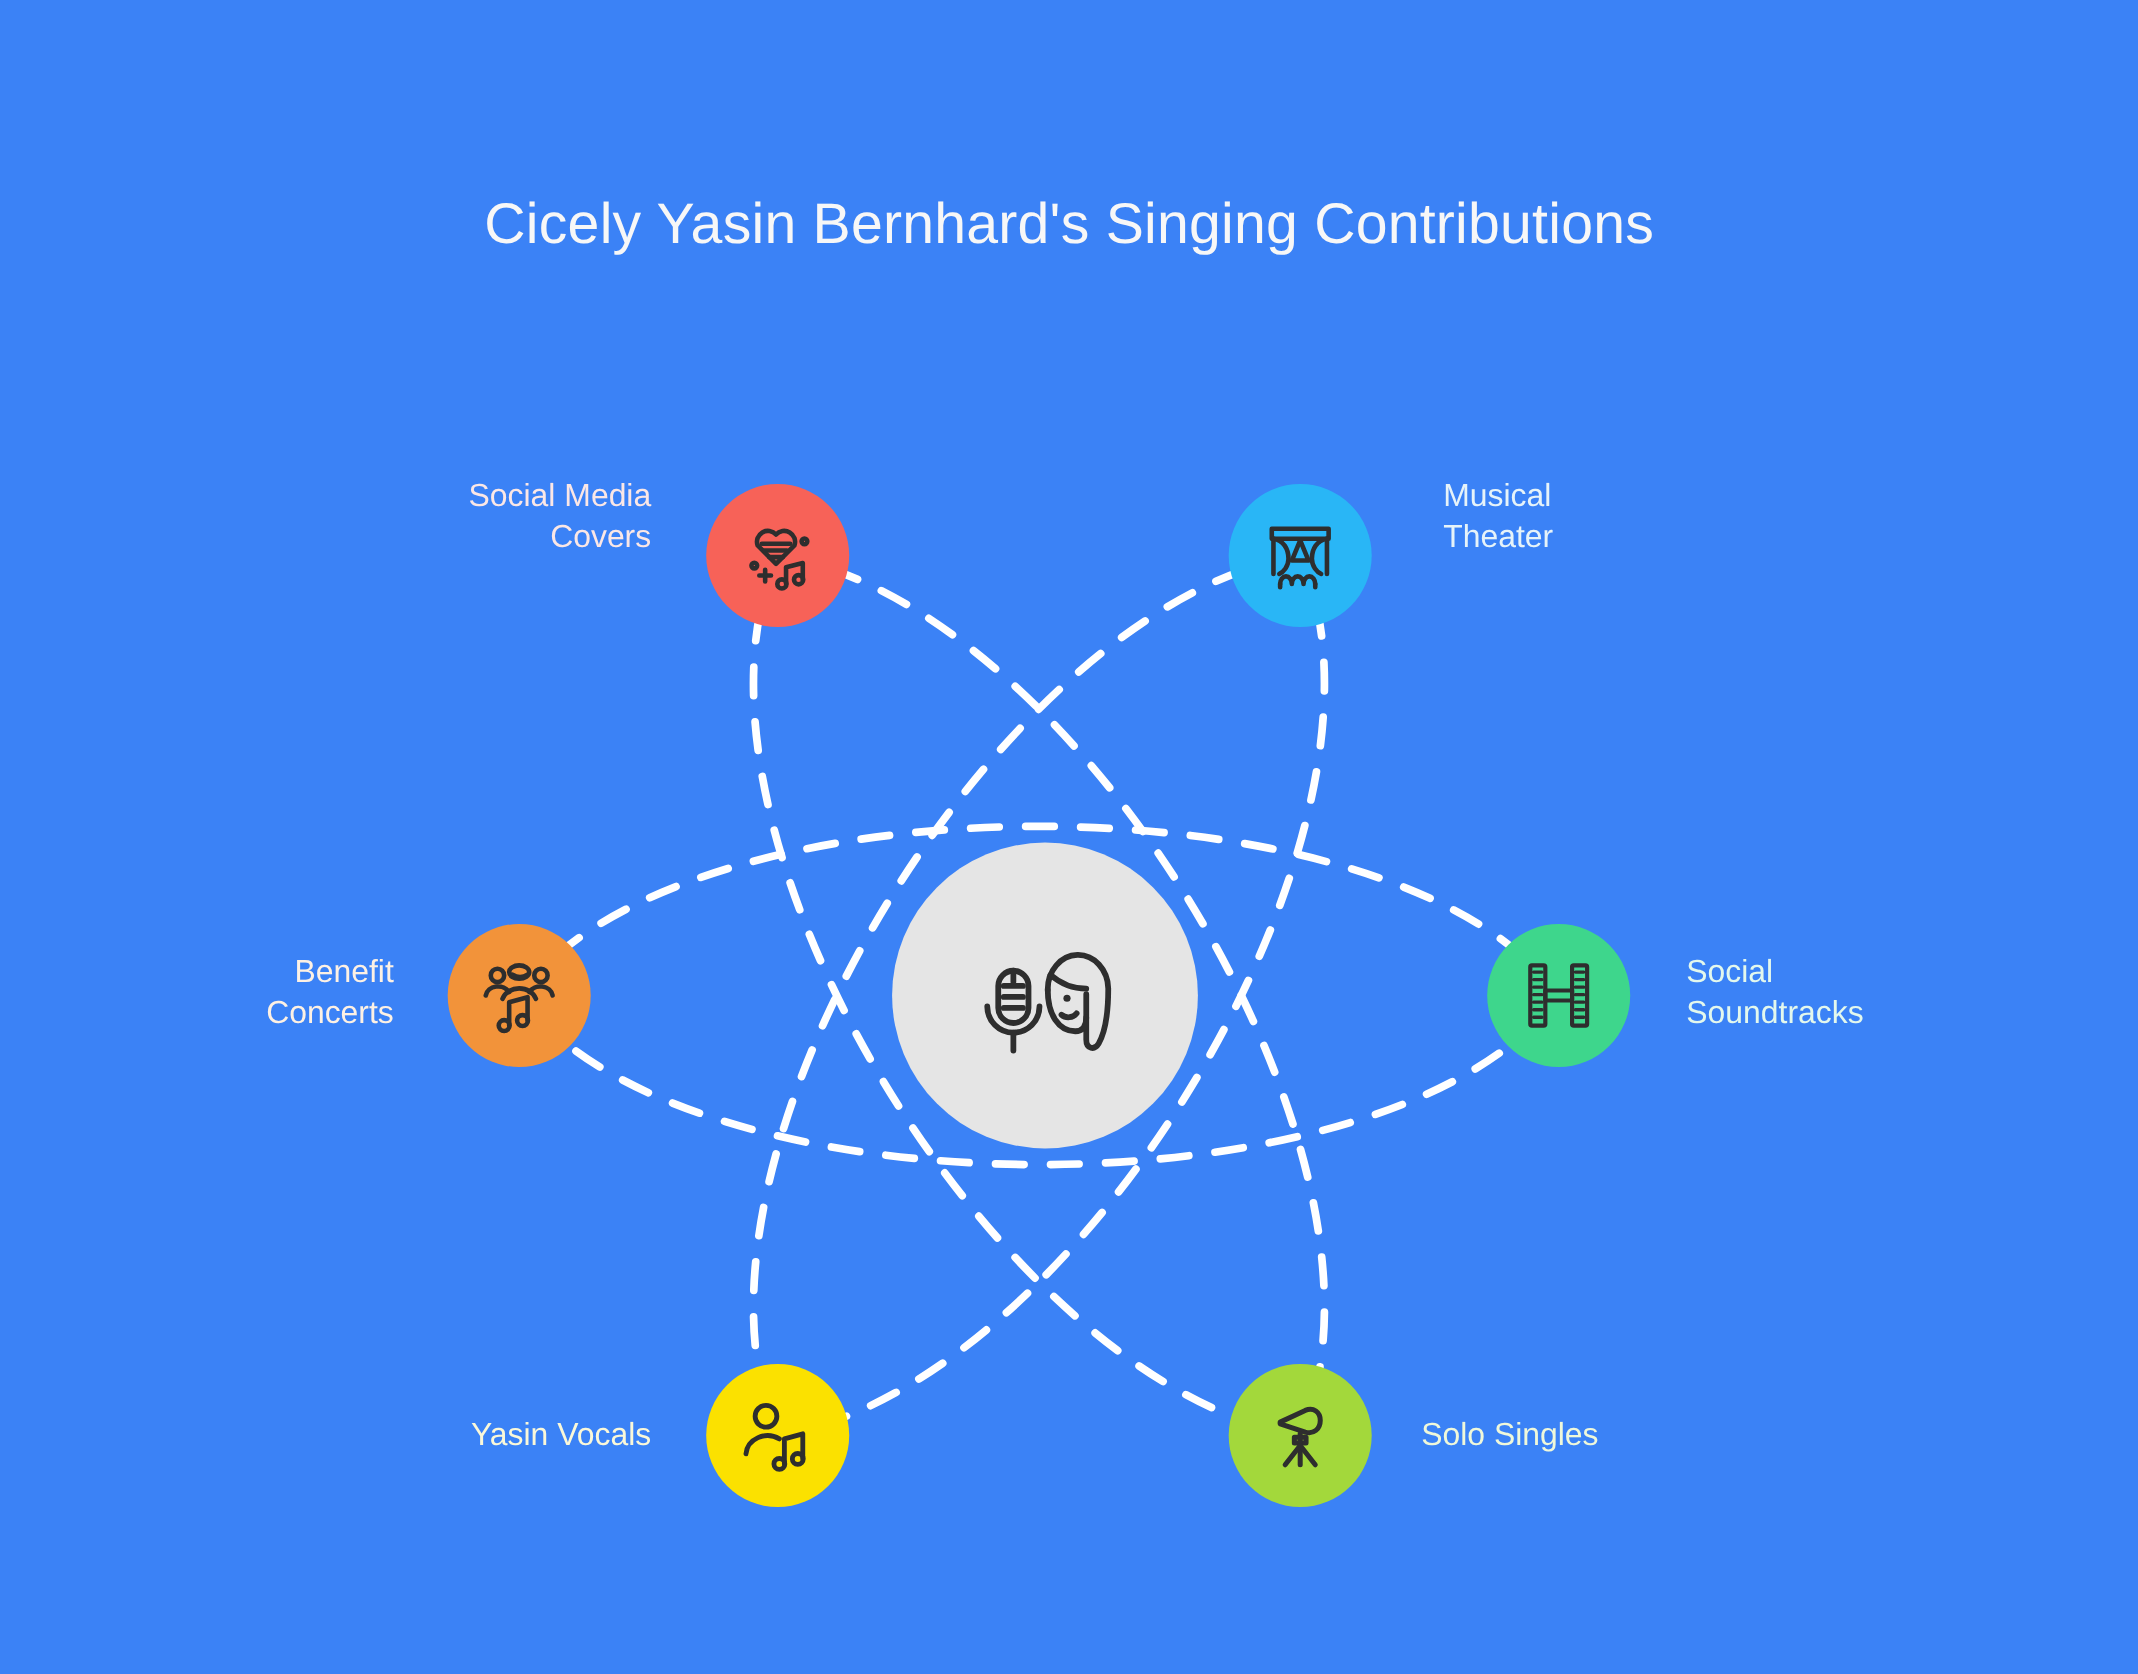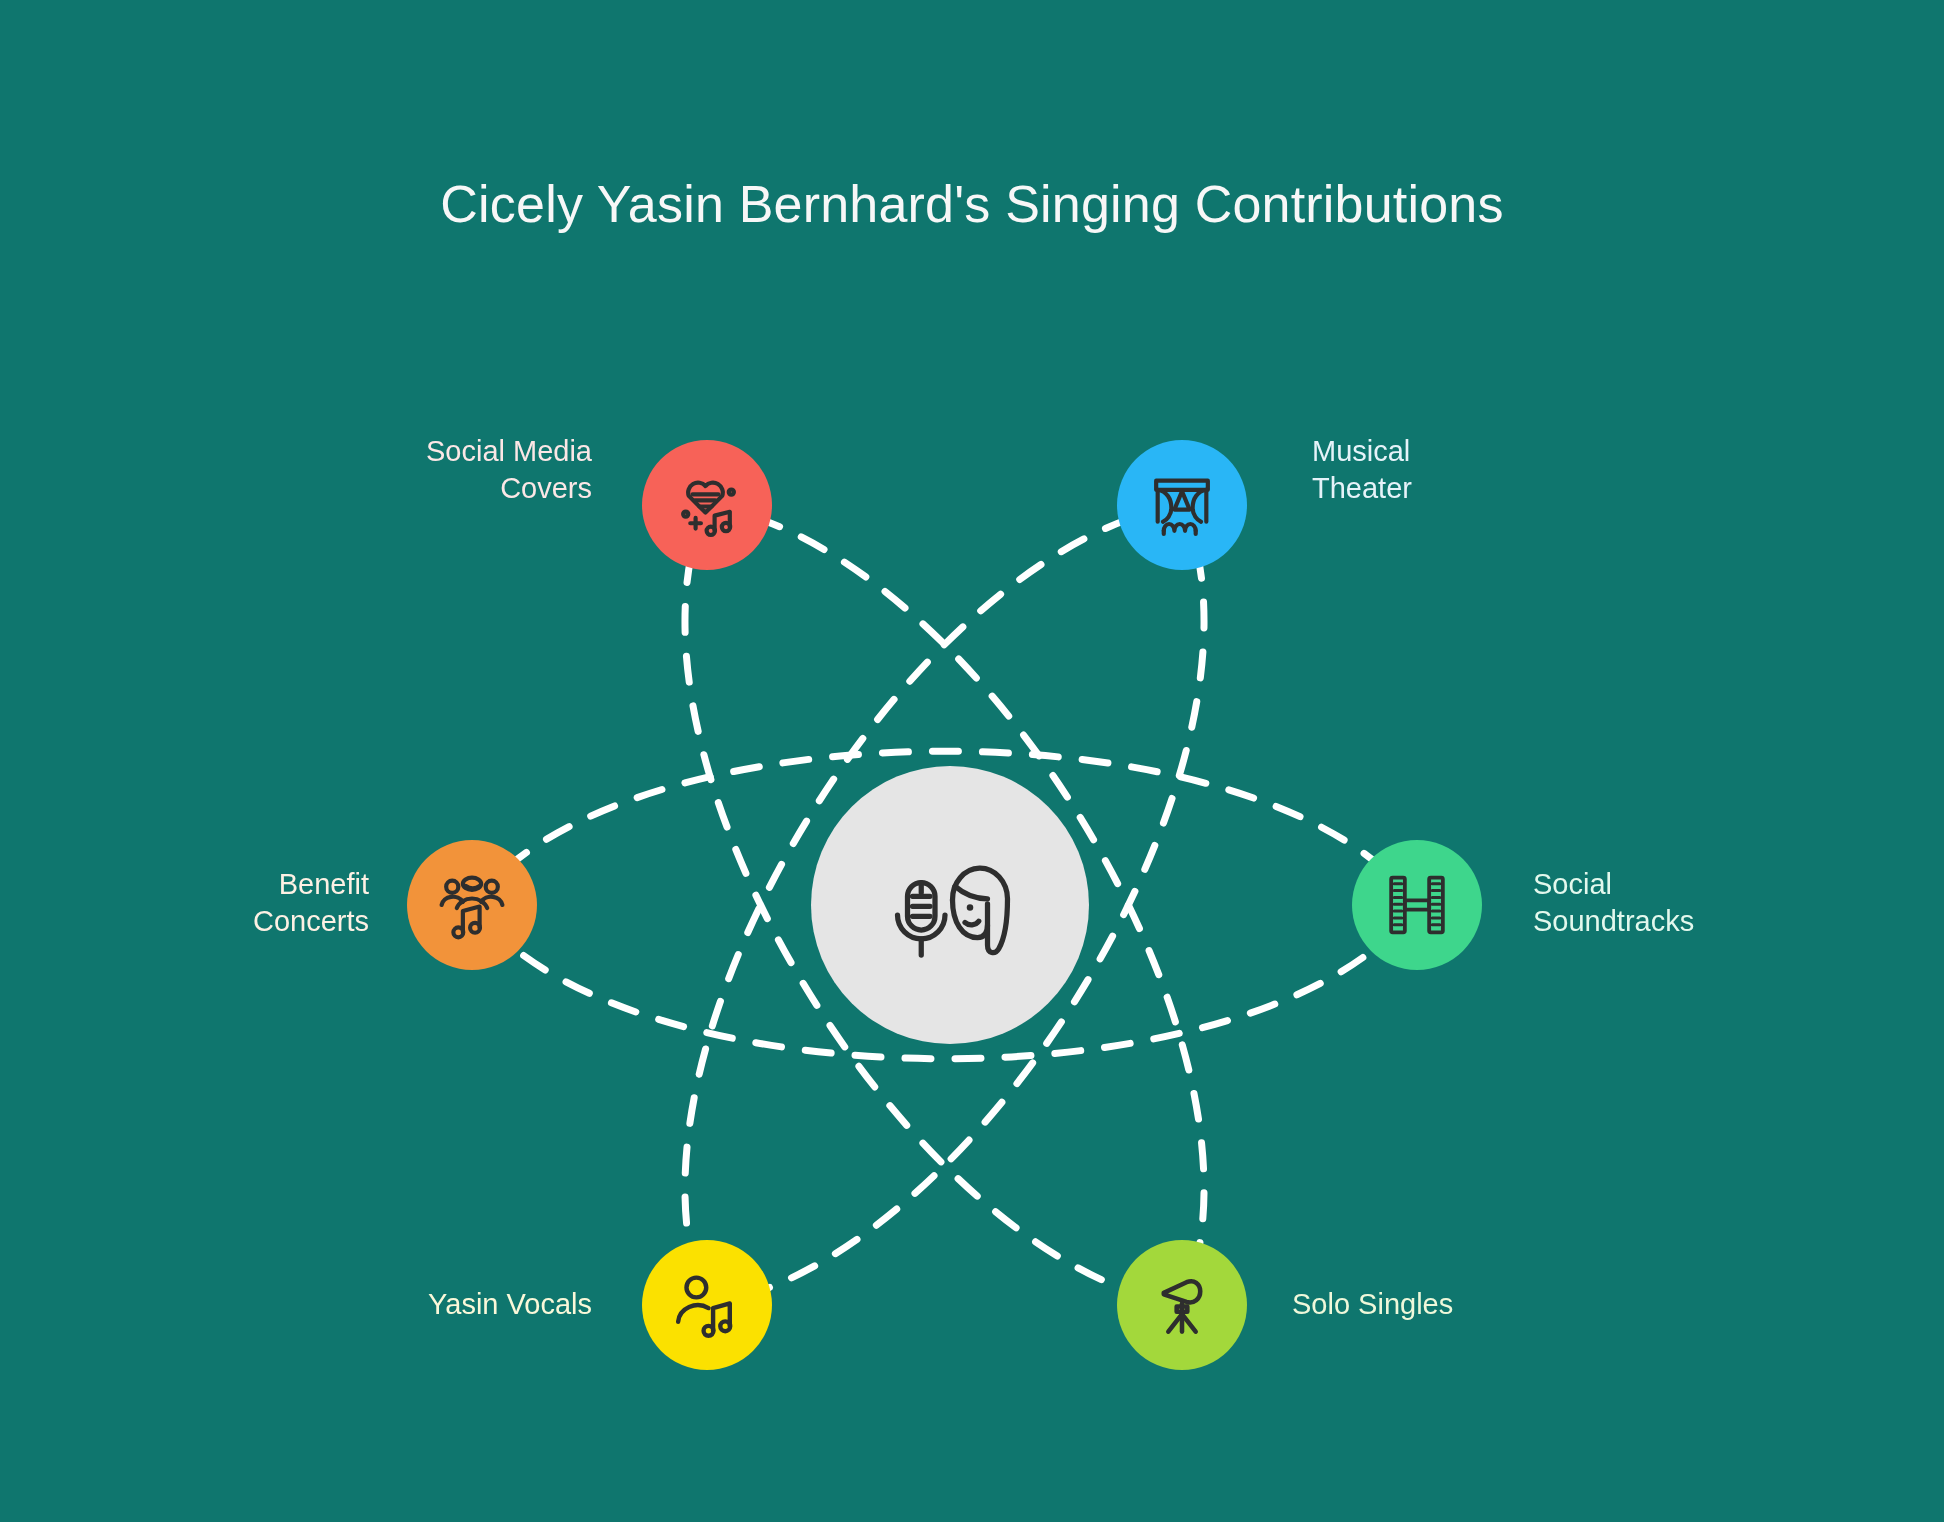--- a/index.html
+++ b/index.html
@@ -12,21 +12,21 @@
     width: 1944px;
     height: 1522px;
     overflow: hidden;
     font-family: "Liberation Sans", sans-serif;
     position: relative;
   }
 
   #stage {
     position: absolute;
     inset: 0;
-    background: #0f766e;
+    background: #3b82f6;
   }
 
   
   #page-title {
     position: absolute;
     left: 0;
     right: 0;
     top: 140px;
     text-align: center;
     color: #f7f7f7;
@@ -165,21 +165,21 @@
         <path d="M42 25 c6 4 12 4 18 0"></path>
         <path d="M10 50 a15 13 0 0 1 28 -4"></path>
         <path d="M90 50 a15 13 0 0 0 -28 -4"></path>
         <path d="M30 54 a21 18 0 0 1 40 0"></path>
         <path d="M38 86 v-28 l22 -6 v28"></path>
         <circle cx="32" cy="86" r="6.5"></circle>
         <circle cx="54" cy="80" r="6.5"></circle>
       </svg>
     </span>
   </div>
-  <div class="label left" style="left:358px; top:903px; color:#fdf1e4;margin-left:11px;">Benefit
+  <div class="label left" style="left:358px; top:903px; color:#fdf1e4;">Benefit
 Concerts</div>
 
   <div class="node" style="left:1417px; top:905px; background:#3ed68c;">
     <span>
       <svg width="76" height="76" viewBox="0 0 100 100" fill="none" stroke="#2e2e2e" stroke-width="5" stroke-linecap="round" stroke-linejoin="round">
         <rect x="16" y="14" width="18" height="72" rx="2"></rect>
         <rect x="66" y="14" width="18" height="72" rx="2"></rect>
         <path d="M34 44 h32 v12 h-32 Z"></path>
         <g stroke-width="4">
           <path d="M20 22 h10 M20 31 h10 M20 40 h10 M20 49 h10 M20 58 h10 M20 67 h10 M20 76 h10"></path>

